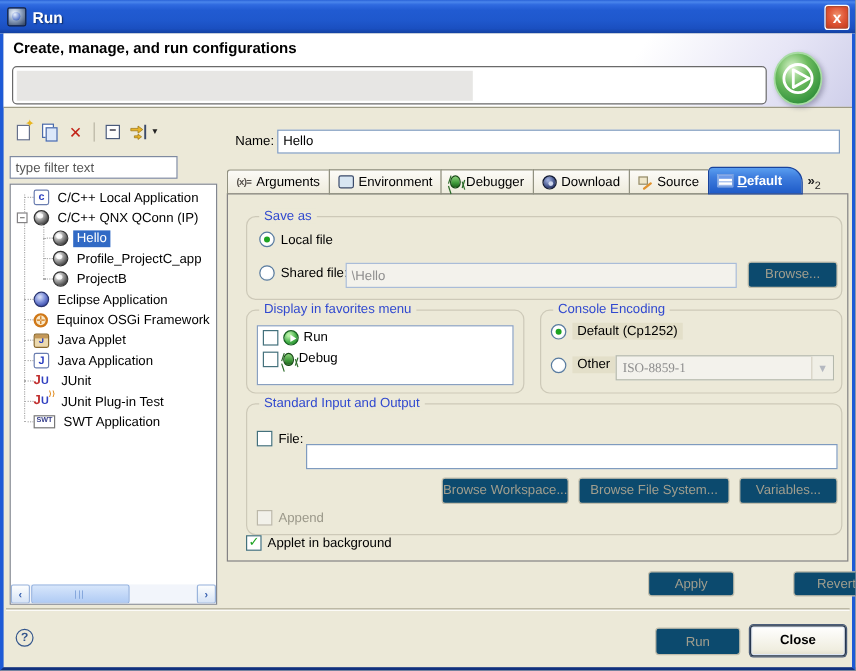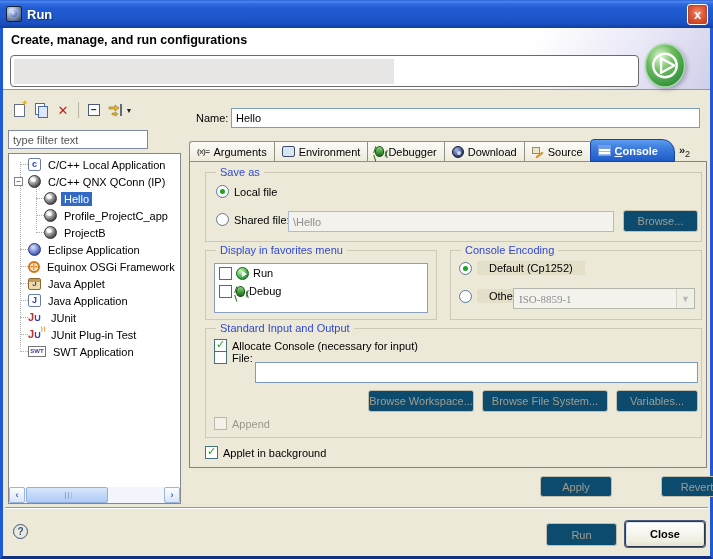--- a/index.html
+++ b/index.html
@@ -100,31 +100,31 @@
   .bug::before { top:1px; transform:rotate(18deg); } .bug::after { top:6px; transform:rotate(-18deg); }
   .ti-src { width:12px; height:12px; }
   .ti-src::before { content:""; position:absolute; left:0; top:1px; width:6px; height:5px; background:#efe6c8; border:1px solid #948c6c; }
   .ti-src::after { content:""; position:absolute; left:3px; top:8px; width:9px; height:2px; background:#e0912c; transform:rotate(-38deg); border-radius:1px; }
   .ti-common { width:13px; height:11px; background:#fff; border:1px solid #7aa0e0; }
   .ti-common::before { content:""; position:absolute; left:0; top:0; width:11px; height:3px; background:#6e9ae8; }
   .ti-common::after { content:""; position:absolute; left:0; top:5px; width:11px; height:1px; background:#9cb8ec; box-shadow:0 3px 0 #9cb8ec; }
 
   .tabpane { position:absolute; left:186px; top:133px; width:518px; height:307px; border:1px solid #848284; background:#ece9d8; z-index:1; }
 
-  .group { position:absolute; border:1px solid #cdc9b8; border-radius:0; }
+  .group { position:absolute; border:1px solid #cdc9b8; border-radius:8px;margin-top:8px; }
   .gtitle { position:absolute; left:10px; top:-7px; background:#ece9d8; padding:0 4px; font-size:11px; color:#3149cf; }
 
   .radio { width:13px; height:13px; border-radius:50%; border:1px solid #587ba0; background:radial-gradient(circle at 40% 35%, #fff 55%, #dfe8ee); flex:0 0 auto; position:relative; cursor:pointer; }
   .radio.on::after { content:""; position:absolute; left:3px; top:3px; width:5px; height:5px; border-radius:50%; background:#1da321; }
   .check { width:13px; height:13px; border:1px solid #44717c; background:#fff; flex:0 0 auto; position:relative; cursor:pointer; }
   .check.on::after { content:"✓"; position:absolute; left:1px; top:-2px; color:#1da321; font-size:11px; font-weight:bold; }
   .check.dis { border-color:#bcb8a8; background:#f2f1ea; }
   .ctl-row { position:absolute; display:flex; align-items:center; font-size:11px; color:#000; }
   .ctl-row .lbl { margin-left:5px; }
-  .lbl-chip { margin-left:5px; background:#e3dfc9; padding:1px 12px; }
+  .lbl-chip { margin-left:5px; background:#e3dfc9; padding:1px 4px; }
   .dis-text { color:#9b988a; }
 
   .txt-dis { border:1px solid #a9bcd8; background:#f3f2ec; color:#8e8e8e; font-size:11px; padding:0 4px; font-family:inherit; position:absolute; }
   .txt-en { border:1px solid #7f9bbf; background:#fff; color:#000; font-size:11px; padding:0 4px; font-family:inherit; position:absolute; }
 
   .btn { font-size:11px; font-family:inherit; border-radius:3px; text-align:center; cursor:pointer; position:absolute; }
   .btn-dis { background:#0c4a6e; border:1px solid #c2beac; color:#a19e8e; }
   .btn-en { background:linear-gradient(180deg,#ffffff,#f0eee0 80%,#e2dfcc); border:1px solid #5a6a80; color:#000; box-shadow:inset 0 0 0 1px #c8d4e8; }
   .btn-default { border:1px solid #26364e; box-shadow:0 0 0 1px #4a5c78, inset 0 0 0 1px #dce6f4; }
 
@@ -291,21 +291,21 @@
       <div class="tab">
             <span class="tico ti-dl"></span>
             <span class="tab-lbl">Download</span>
           </div>
       <div class="tab">
             <span class="tico ti-src"></span>
             <span class="tab-lbl">Source</span>
           </div>
       <div class="tab sel">
             <span class="tico ti-common"></span>
-            <span class="tab-lbl">Console</span>
+            <span class="tab-lbl">Default</span>
           </div>
       <div class="chevron"><span>»</span><sub>2</sub></div>
     </div>
 
     <div class="tabpane">
 
       <div class="group" style="left:15px; top:10px; width:497px; height:70px;">
         <span class="gtitle">Save as</span>
         <div class="ctl-row" style="left:10px; top:12px;">
           <span class="radio on"></span>
@@ -346,24 +346,20 @@
           <span class="lbl-chip">Other</span>
         </div>
         <div class="combo" style="left:62px; top:37px; width:182px;">
           <span class="cval">ISO-8859-1</span>
           <span class="carrow">▼</span>
         </div>
       </div>
 
       <div class="group" style="left:15px; top:166px; width:497px; height:110px;">
         <span class="gtitle">Standard Input and Output</span>
-        <div class="ctl-row" style="left:8px; top:10px;">
-          <span class="check on"></span>
-          <span class="lbl">Allocate Console (necessary for input)</span>
-        </div>
         <div class="ctl-row" style="left:8px; top:22px;">
           <span class="check"></span>
           <span class="lbl">File:</span>
         </div>
         <input class="txt-en" style="left: 49px; top: 33px; width: 443px; height: 21px;" value="">
         <button class="btn btn-dis" style="left:276px; top:61px; width:126px; height:22px;">Browse File System...</button>
         <button class="btn btn-dis" style="left:162px; top:61px; width:106px; height:22px;">Browse Workspace...</button>
         <button class="btn btn-dis" style="left:410px; top:61px; width:82px; height:22px;">Variables...</button>
         <div class="ctl-row" style="left:8px; top:88px;">
           <span class="check dis"></span>

